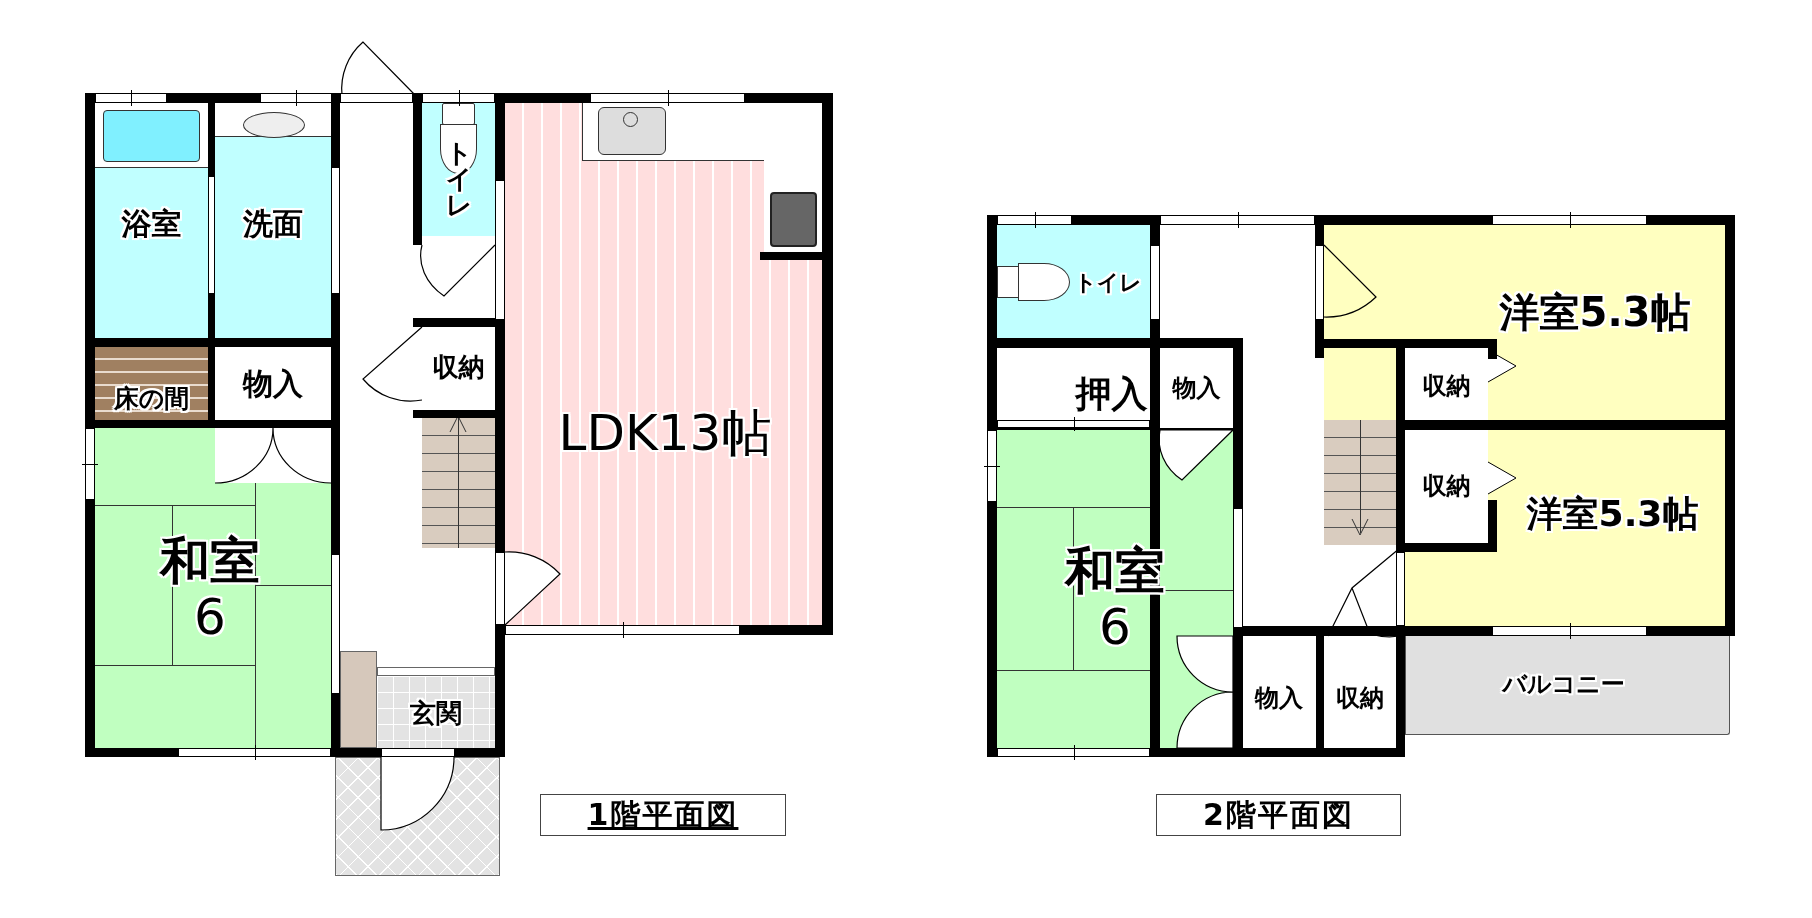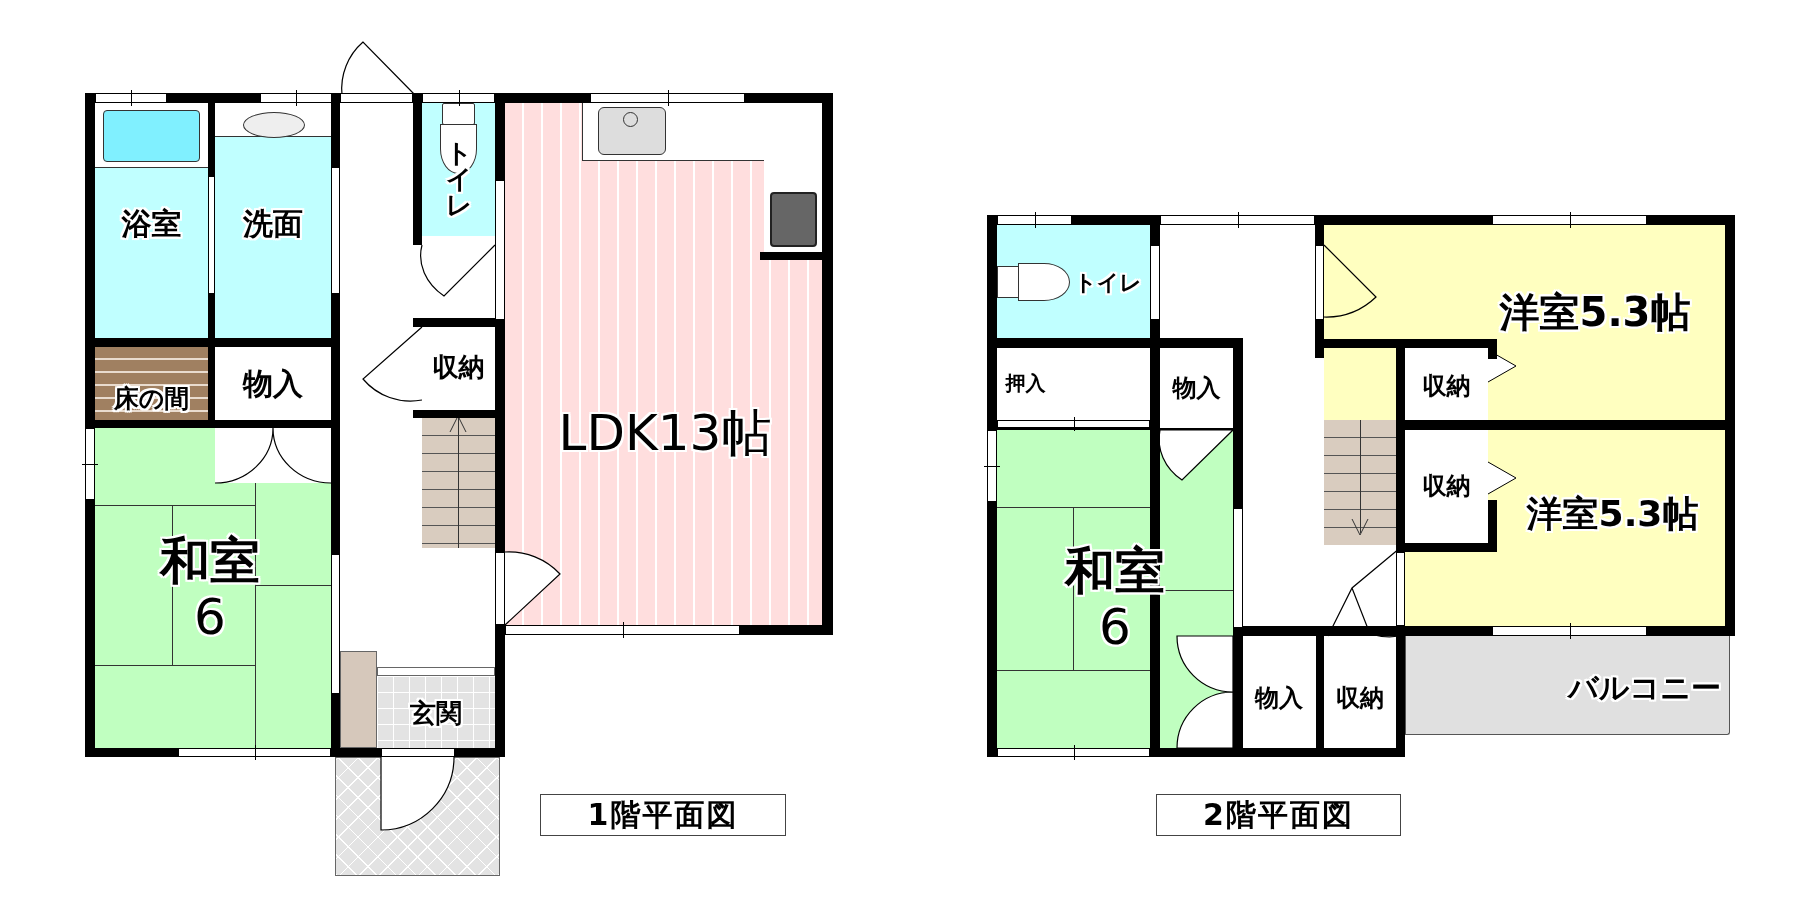--- a/index.html
+++ b/index.html
@@ -127,21 +127,21 @@
   <div class="lbl" style="left:215px;top:204px;width:116px;font-size:30px;">洗面</div>
   <div class="lbl" style="left:95px;top:366px;width:113px;font-size:25px;margin-top:16px;">床の間</div>
   <div class="lbl" style="left:215px;top:364px;width:116px;font-size:30px;">物入</div>
   <div class="lbl" style="left:140px;top:528px;width:140px;font-size:50px;">和室</div>
   <div class="lbl" style="left:180px;top:588px;width:60px;font-size:50px;font-weight:normal;">6</div>
   <div class="lbl" style="left:445px;top:140px;width:28px;font-size:26px;line-height:26px;white-space:normal;word-break:break-all;">トイレ</div>
   <div class="lbl" style="left:422px;top:350px;width:73px;font-size:26px;">収納</div>
   <div class="lbl" style="left:540px;top:400px;width:250px;font-size:50px;font-weight:normal;">LDK13帖</div>
   <div class="lbl" style="left:377px;top:696px;width:118px;font-size:26px;">玄関</div>
 
-  <div class="plan-label" style="left:540px;top:794px;width:246px;height:42px;">1階平面図</div>
+  <div class="plan-label" style="left:540px;top:794px;width:246px;height:42px;text-decoration:underline;">1階平面図</div>
 </div>
 
 <div>
 
   <div class="room" style="left:997px;top:225px;width:153px;height:113px;background:#c0ffff;"></div>
   <div class="room" style="left:997px;top:266px;width:22px;height:32px;background:#fff;border:1px solid #333;"></div>
   <div class="room" style="left:1018px;top:263px;width:52px;height:38px;background:#fff;border:1px solid #333;border-radius:0 50% 50% 0;"></div>
   <svg class="door" style="left:1160px;top:245px;" width="55" height="75">
     <path d="M0 0 L52 52 A72 72 0 0 1 0 72" fill="none" stroke="#000" stroke-width="1.2"></path>
   </svg>
@@ -221,26 +221,26 @@
   <div class="win h" style="left:1492px;top:626px;width:155px;height:10px;"></div>
   <div class="win v" style="left:987px;top:430px;width:10px;height:72px;"></div>
   <div class="win h" style="left:997px;top:748px;width:153px;height:9px;"></div>
   <div class="win h" style="left:997px;top:420px;width:153px;height:8px;"></div>
   <div class="win" style="left:1233px;top:508px;width:10px;height:120px;"></div>
   <div class="win" style="left:1150px;top:245px;width:10px;height:75px;"></div>
   <div class="win" style="left:1315px;top:245px;width:9px;height:75px;"></div>
   <div class="win" style="left:1396px;top:552px;width:9px;height:74px;"></div>
 
   <div class="lbl" style="left:1072px;top:268px;width:72px;font-size:22px;">トイレ</div>
-  <div class="lbl" style="left:955px;top:370px;width:141px;font-size:20px;">押入</div>
+  <div class="lbl" style="left:1041px;top:370px;width:141px;font-size:36px;">押入</div>
   <div class="lbl" style="left:1160px;top:372px;width:73px;font-size:24px;">物入</div>
   <div class="lbl" style="left:1045px;top:538px;width:140px;font-size:50px;">和室</div>
   <div class="lbl" style="left:1085px;top:598px;width:60px;font-size:50px;font-weight:normal;">6</div>
   <div class="lbl" style="left:1242px;top:682px;width:74px;font-size:24px;">物入</div>
   <div class="lbl" style="left:1324px;top:682px;width:72px;font-size:24px;">収納</div>
   <div class="lbl" style="left:1475px;top:285px;width:240px;font-size:40px;">洋室5.3帖</div>
   <div class="lbl" style="left:1405px;top:370px;width:83px;font-size:24px;">収納</div>
   <div class="lbl" style="left:1405px;top:470px;width:83px;font-size:24px;">収納</div>
   <div class="lbl" style="left:1505px;top:490px;width:215px;font-size:36px;">洋室5.3帖</div>
-  <div class="lbl" style="left:1452px;top:668px;width:325px;font-size:30px;padding-left:30px;">バルコニー</div>
+  <div class="lbl" style="left:1371px;top:668px;width:325px;font-size:24px;padding-left:30px;">バルコニー</div>
 
   <div class="plan-label" style="left:1156px;top:794px;width:245px;height:42px;">2階平面図</div>
 </div>
 
 </body></html>

